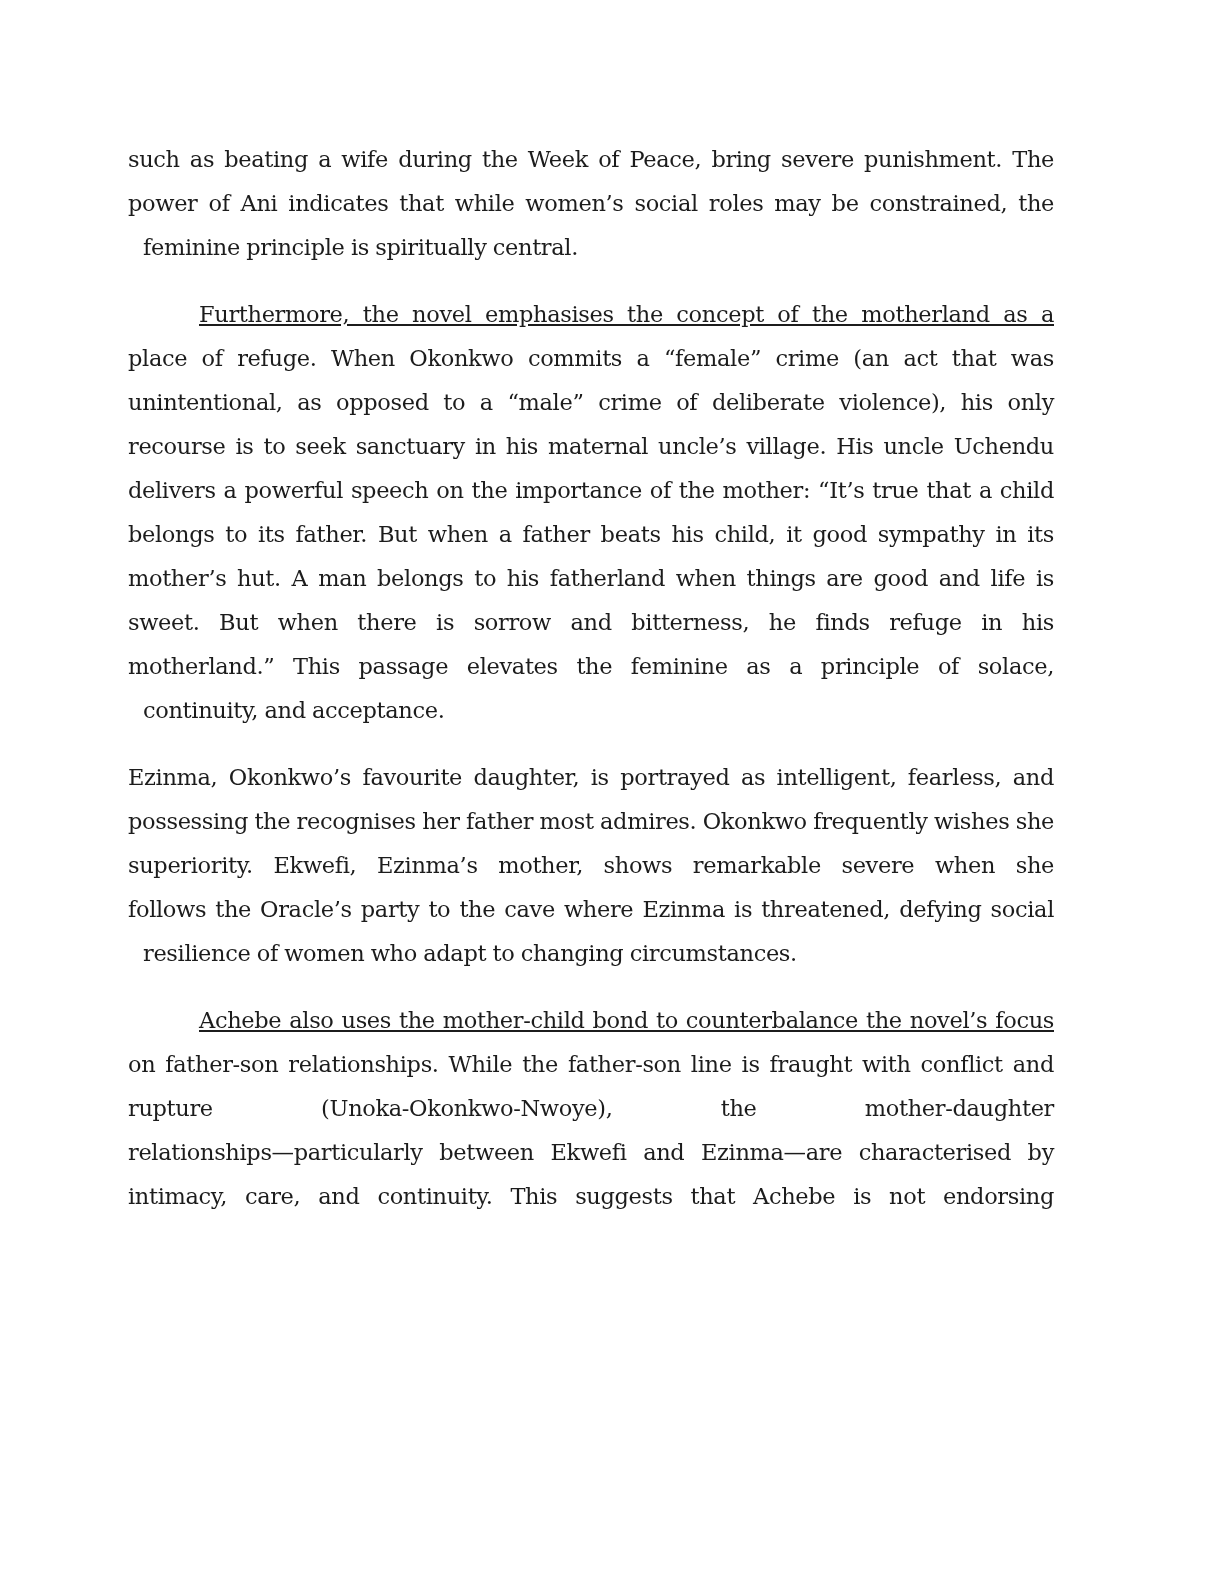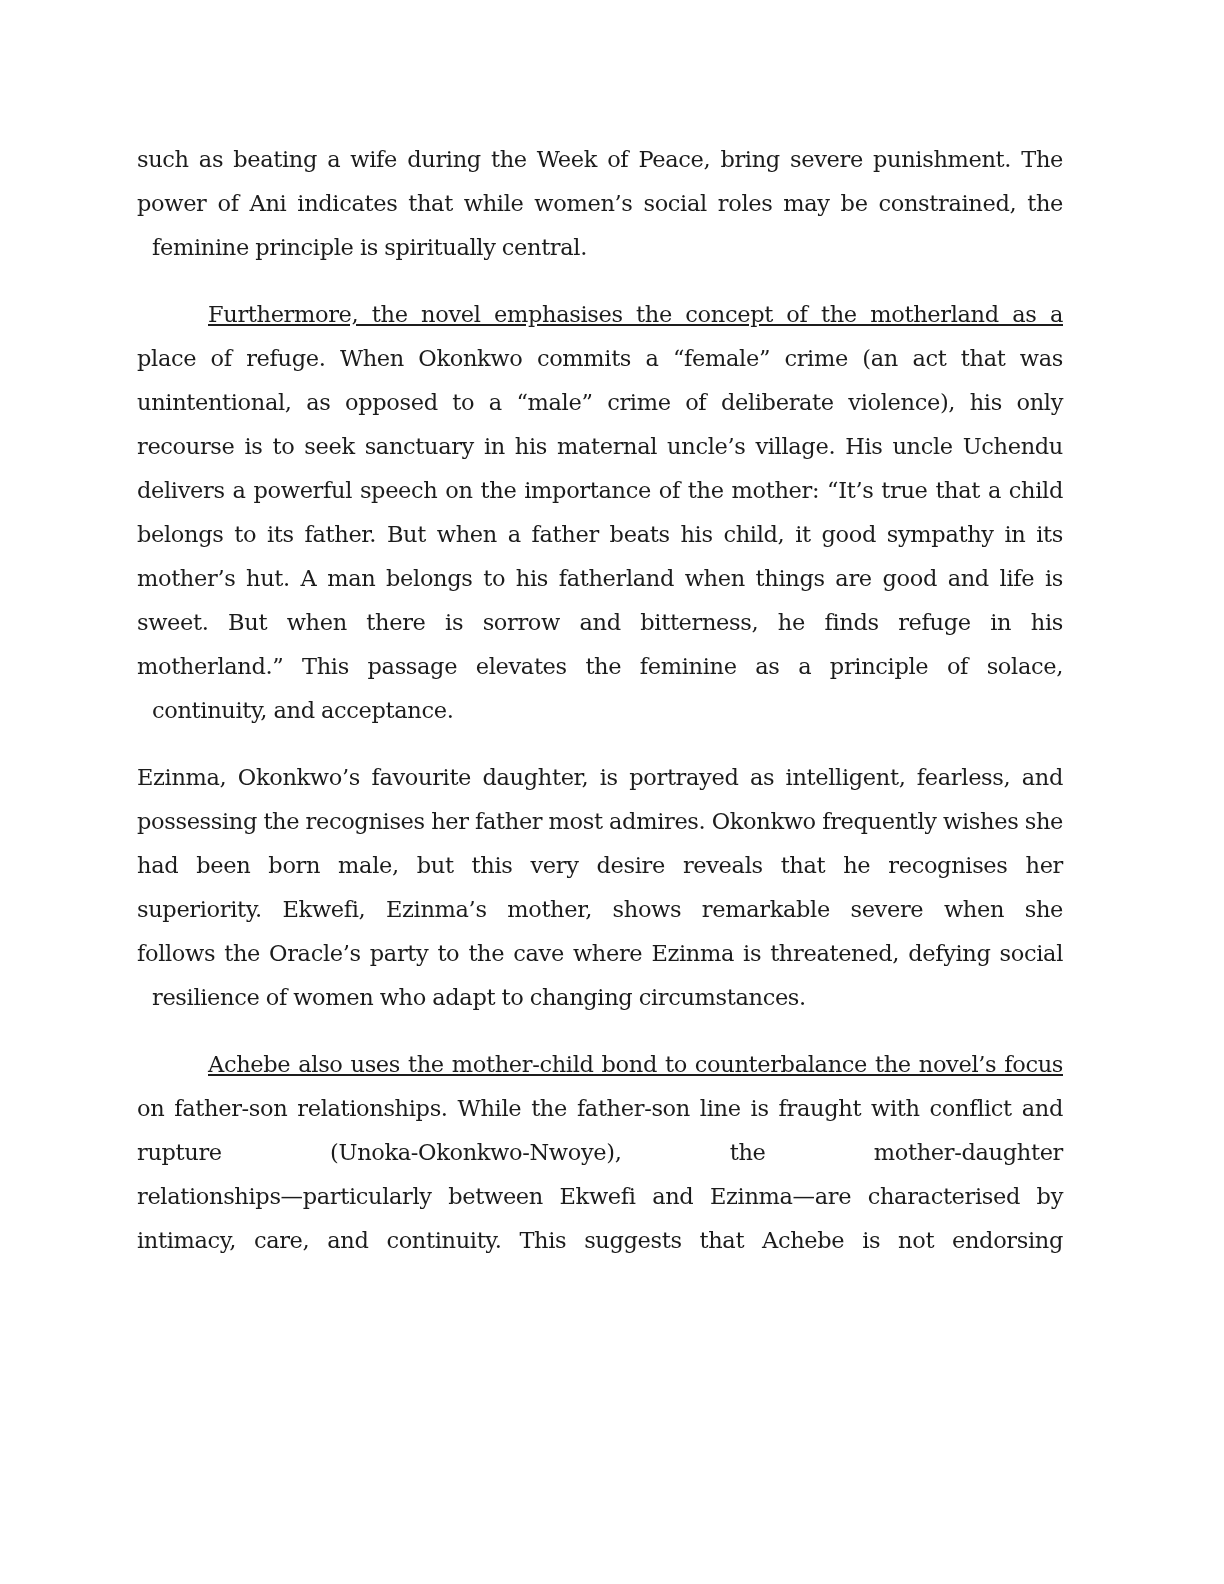--- a/index.html
+++ b/index.html
@@ -1,19 +1,19 @@
 <!DOCTYPE html>
 <html><head>
 <meta charset="utf-8">
 <style>
   html, body { margin: 0; padding: 0; background: #ffffff; }
   body { width: 1224px; height: 1584px; position: relative; overflow: hidden; }
   .page {
     position: absolute;
-    left: 137px;
+    left: 128px;
     top: 137px;
     width: 926px;
     font-family: "DejaVu Serif", "Liberation Serif", serif;
     font-size: 22.5px;
     color: #1c1c1c;
     letter-spacing: -0.35px;
     word-spacing: -0.5px;
   }
   .para { margin: 0 0 23px 0; }
   .line {
@@ -47,21 +47,20 @@
     <span class="line">belongs to its father. But when a father beats his child, it good sympathy in its</span>
     <span class="line">mother’s hut. A man belongs to his fatherland when things are good and life is</span>
     <span class="line">sweet. But when there is sorrow and bitterness, he finds refuge in his</span>
     <span class="line">motherland.” This passage elevates the feminine as a principle of solace,</span>
     <span class="line last">continuity, and acceptance.</span>
   </div>
 
   <div class="para">
     <span class="line">Ezinma, Okonkwo’s favourite daughter, is portrayed as intelligent, fearless, and</span>
     <span class="line">possessing the recognises her father most admires. Okonkwo frequently wishes she</span>
-    <span class="line">had been born male, but this very desire reveals that he recognises her</span>
     <span class="line">superiority. Ekwefi, Ezinma’s mother, shows remarkable severe when she</span>
     <span class="line">follows the Oracle’s party to the cave where Ezinma is threatened, defying social</span>
     <span class="line last">resilience of women who adapt to changing circumstances.</span>
   </div>
 
   <div class="para">
     <span class="line indent">Achebe also uses the mother-child bond to counterbalance the novel’s focus</span>
     <span class="line">on father-son relationships. While the father-son line is fraught with conflict and</span>
     <span class="line">rupture (Unoka-Okonkwo-Nwoye), the mother-daughter</span>
     <span class="line">relationships—particularly between Ekwefi and Ezinma—are characterised by</span>

